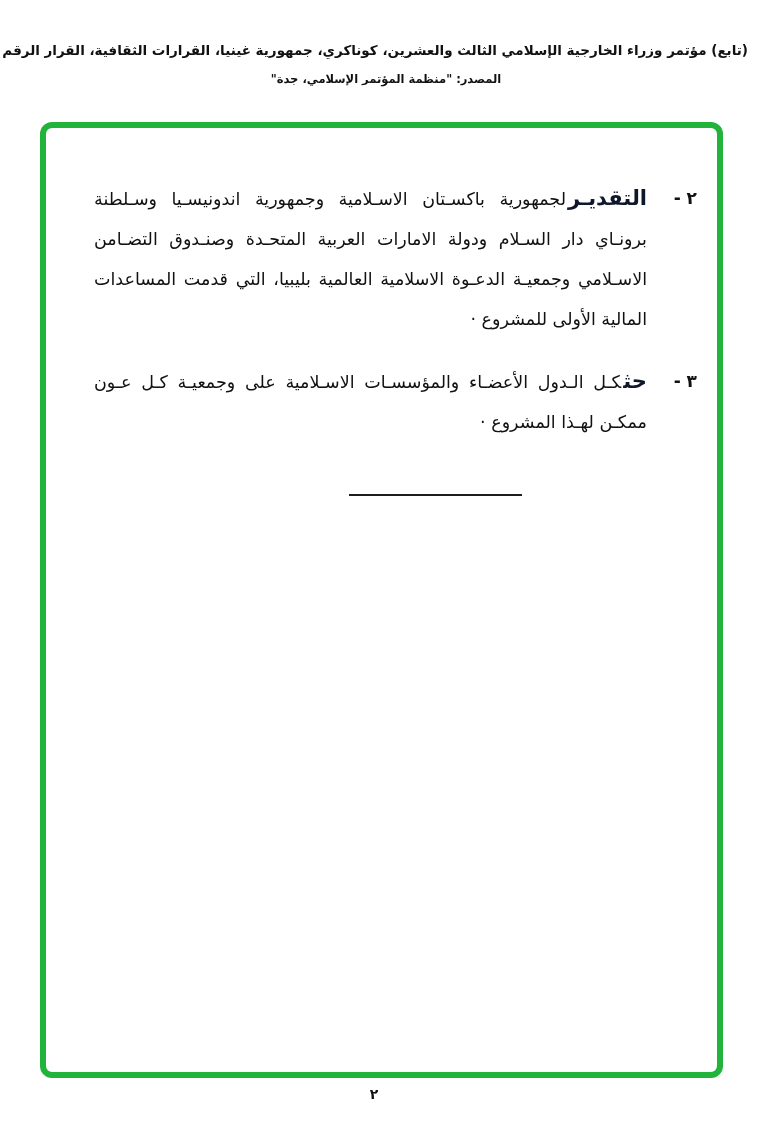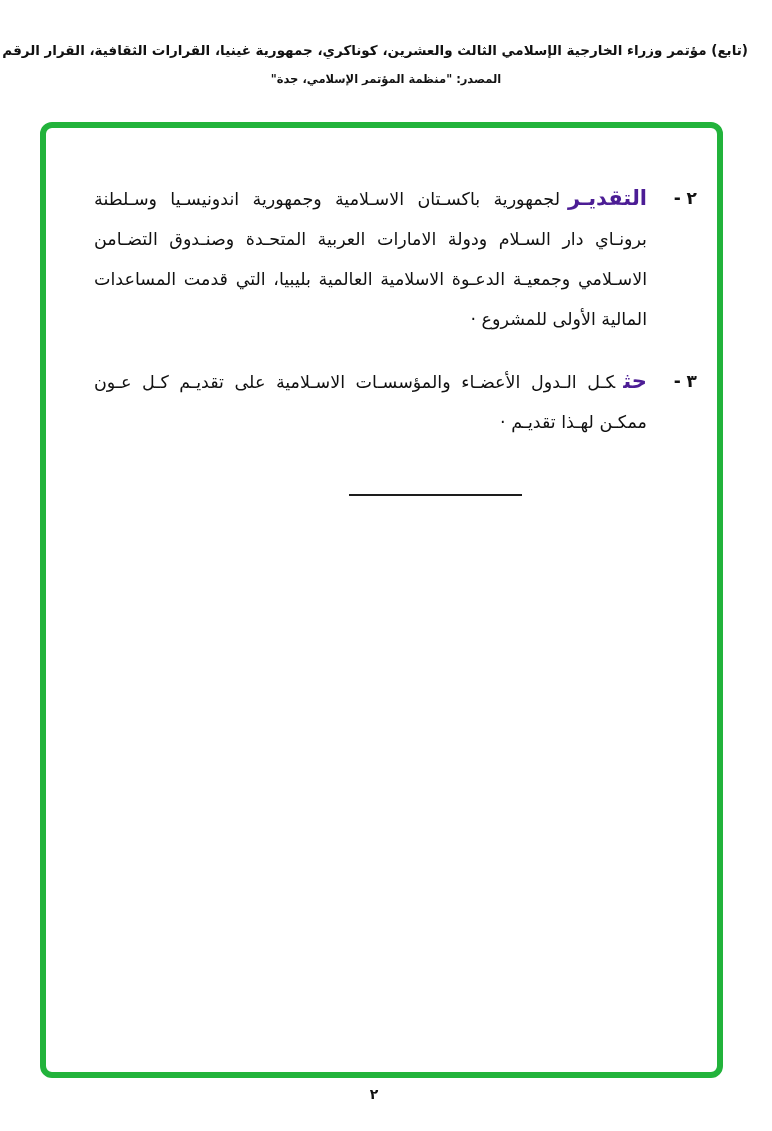--- a/index.html
+++ b/index.html
@@ -66,22 +66,22 @@
     flex: 1 1 auto;
     font-size: 17.5px;
     line-height: 40px;
     text-align: justify;
     text-align-last: right;
     color: #111;
   }
   .res-item .lead {
     font-size: 21px;
     font-weight: bold;
-    margin-left: 8px;
-    color: #4c1d95;
+    margin-left: 2px;
+    color: #0f172a;
   }
   .divider {
     width: 173px;
     height: 2px;
     background: #1d1d1d;
     margin: 52px auto 0 auto;
     margin-left: 255px; 
   }
   .page-number {
     position: absolute;
@@ -109,21 +109,21 @@
     <div class="res-item">
       <div class="num">٢ -</div>
       <div class="body">
         <span class="lead">التقديـر</span><span>لجمهورية باكسـتان الاسـلامية وجمهورية اندونيسـيا وسـلطنة برونـاي دار السـلام  ودولة الامارات العربية المتحـدة وصنـدوق التضـامن الاسـلامي وجمعيـة الدعـوة الاسلامية العالمية بليبيا، التي قدمت المساعدات المالية الأولى للمشروع ·</span>
       </div>
     </div>
 
     <div class="res-item">
       <div class="num">٣ -</div>
       <div class="body">
-        <span class="lead">حث</span><span>كـل الـدول الأعضـاء والمؤسسـات الاسـلامية على تقديـم كـل عـون ممكـن لهـذا تقديـم ·</span>
+        <span class="lead">حث</span><span>كـل الـدول الأعضـاء والمؤسسـات الاسـلامية على وجمعيـة كـل عـون ممكـن لهـذا المشروع ·</span>
       </div>
     </div>
 
     <div class="divider"></div>
 
   </div>
 
   <div class="page-number">٢</div>
 
 </div>

